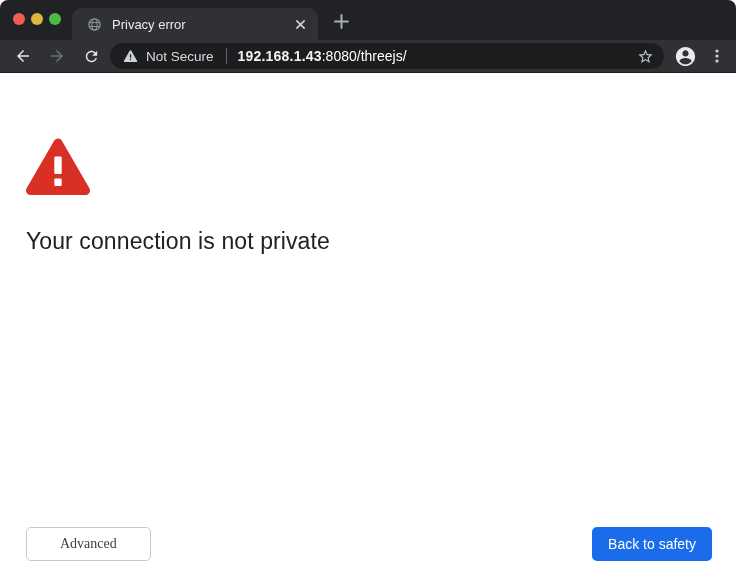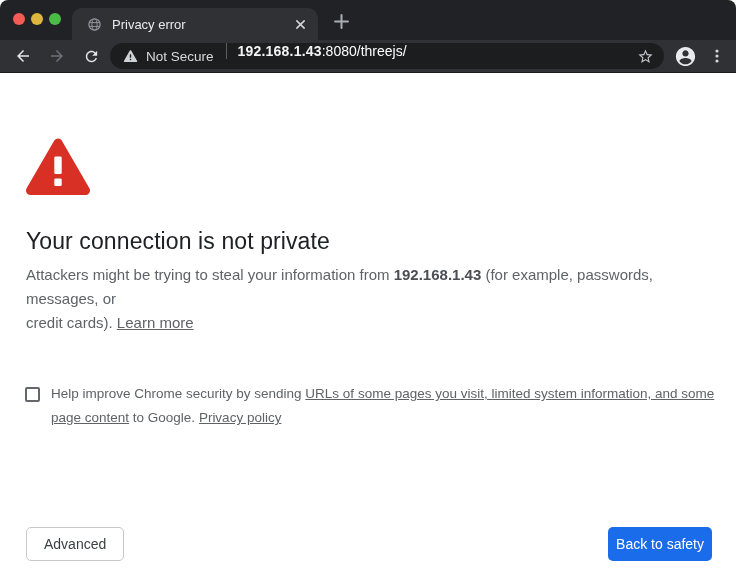--- a/index.html
+++ b/index.html
@@ -27,21 +27,21 @@
   .toolbar { position: absolute; left: 0; top: 40px; width: 736px; height: 33px;
              background: var(--toolbar_bg); border-bottom: 1px solid #1a1b1d; }
   .nav-button { position: absolute; top: 50%; transform: translateY(-50%); width: 26px; height: 26px;
                 display: flex; align-items: center; justify-content: center; border-radius: 50%; cursor: pointer; }
   .nav-back    { left: 10px; }
   .nav-forward { left: 44px; }
   .nav-reload  { left: 78px; }
 
   .omnibox { position: absolute; left: 110px; top: 3px; width: 554px; height: 26px;
              background: var(--omnibox_bg); border-radius: 13px;
-             display: flex; padding-left: 13px; }
+             display: flex; align-items: center; padding-left: 13px; }
   .security-chip { display: flex; align-items: center; gap: 8px; cursor: pointer; }
   .security-label { font-size: 13.5px; color: #d8dadc; white-space: nowrap; }
   .omnibox-divider { width: 1px; height: 16px; background: #5c5f63; margin: 0 11px 0 12px; }
   .url-text { font-size: 14px; white-space: nowrap; cursor: text; }
   .url-host { color: #f1f3f4; font-weight: 600; letter-spacing: .2px; }
   .url-path { color: #ffffff; }
   .bookmark-button { position: absolute; right: 8px; top: 50%; transform: translateY(-50%);
                      width: 22px; height: 22px; display: flex; align-items: center; justify-content: center; cursor: pointer; }
 
   .profile-button { position: absolute; left: 673px; top: 50%; transform: translateY(-50%);
@@ -63,24 +63,24 @@
   .text-link { color: var(--body_text); text-decoration: underline; cursor: pointer; }
 
   .error-code { position: absolute; left: 26px; top: 254px; font-size: 13px; color: var(--body_text); letter-spacing: .2px; }
 
   .consent-row { position: absolute; left: 25px; top: 309px; width: 690px; display: flex; }
   .consent-checkbox { appearance: none; -webkit-appearance: none; width: 15px; height: 15px; margin-top: 5px;
                       border: 2px solid #63666a; border-radius: 2px; background: transparent; cursor: pointer; flex: none; }
   .consent-text { margin-left: 11px; font-size: 13.5px; line-height: 24px; color: var(--body_text); }
 
   .button-row { position: absolute; left: 0; top: 454px; width: 736px; height: 34px; }
-  .advanced-button { position: absolute; left: 26px; top: 0; height: 34px; padding: 0 17px;
+  .advanced-button { position: absolute; left: 26px; top: 0; height: 34px; padding: 0 33px;
                      background: #fff; border: 1px solid #c6c9cc; border-radius: 5px;
-                     font-family: Liberation Sans, sans-serif; font-size: 14px; color: #3c4043; cursor: pointer; }
-  .safety-button { position: absolute; right: 24px; top: 0; height: 34px; padding: 0 8px;
+                     font-family: Liberation Serif, serif; font-size: 14px; color: #3c4043; cursor: pointer; }
+  .safety-button { position: absolute; right: 24px; top: 0; height: 34px; padding: 0 16px;
                    background: var(--accent_blue); border: none; border-radius: 5px;
                    font-family: "Liberation Sans", sans-serif; font-size: 14px; font-weight: 500; color: #fff; cursor: pointer; }
 </style>
 </head>
 <body>
 
 <div class="window">
 
   <div class="tabstrip">
     <div class="traffic-lights">
@@ -166,27 +166,22 @@
     <div class="warning-icon">
       <svg width="66" height="62" viewBox="0 0 66 62">
         <path d="M33 7 L60.5 54.5 H5.5 Z" fill="var(--danger_red)" stroke="var(--danger_red)" stroke-width="9" stroke-linejoin="round"></path>
         <rect x="29.3" y="20.5" width="7.4" height="17.5" rx="1.2" fill="#ffffff"></rect>
         <rect x="29.3" y="42.5" width="7.4" height="7.4" rx="1.2" fill="#ffffff"></rect>
       </svg>
     </div>
 
     <h1 class="page-title">Your connection is not private</h1>
 
-    <p class="intro-text"><span>Attackers might be trying to steal your information from </span><span class="host">192.168.1.43</span><span> (for example, passwords, messages, or</span><br><span>credit cards). </span><span class="text-link">Learn more</span></p>
 
 
-    <div class="consent-row">
-      <input type="checkbox" class="consent-checkbox" style="">
-      <div class="consent-text"><span>Help improve Chrome security by sending </span><span class="text-link">URLs of some pages you visit, limited system information, and some</span><br><span class="text-link">page content</span><span> to Google. </span><span class="text-link">Privacy policy</span></div>
-    </div>
 
     <div class="button-row">
       <button class="advanced-button">Advanced</button>
       <button class="safety-button">Back to safety</button>
     </div>
 
   </div>
 </div>
 
 </body></html>

